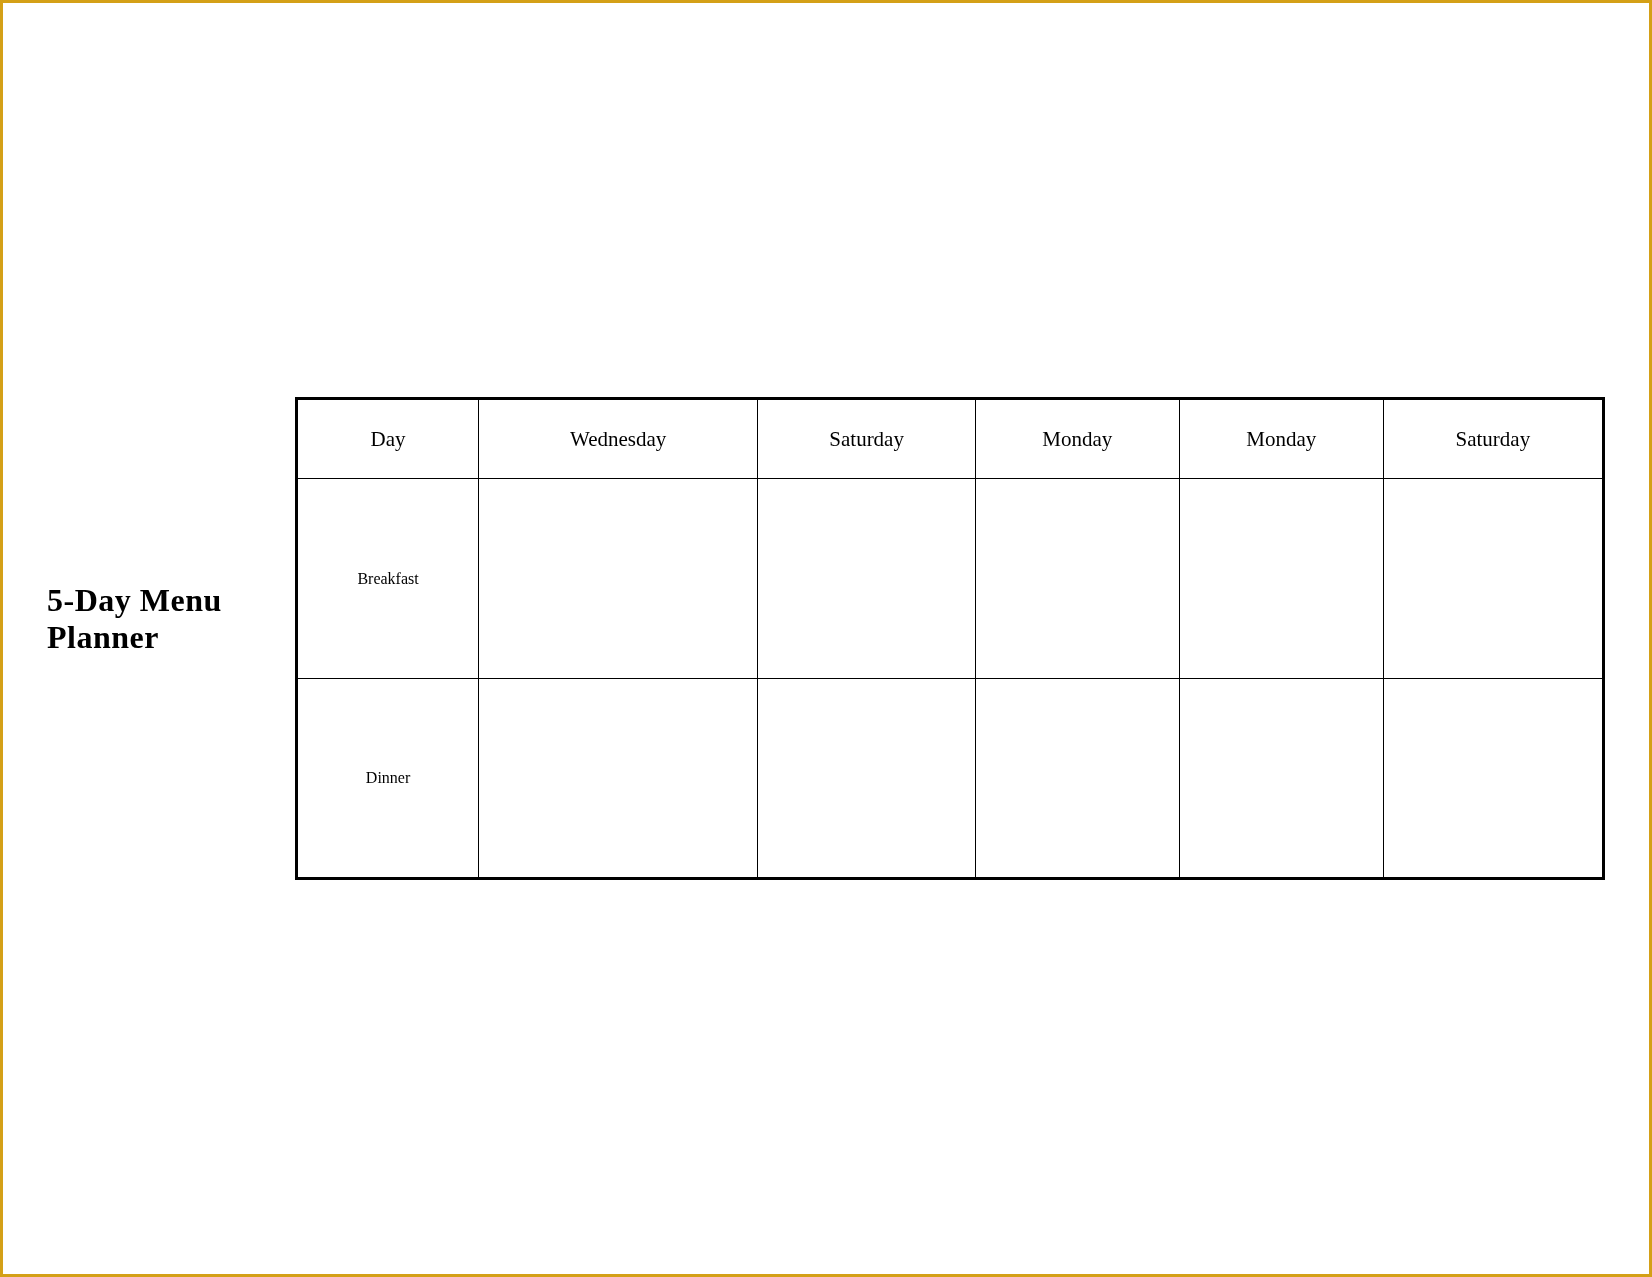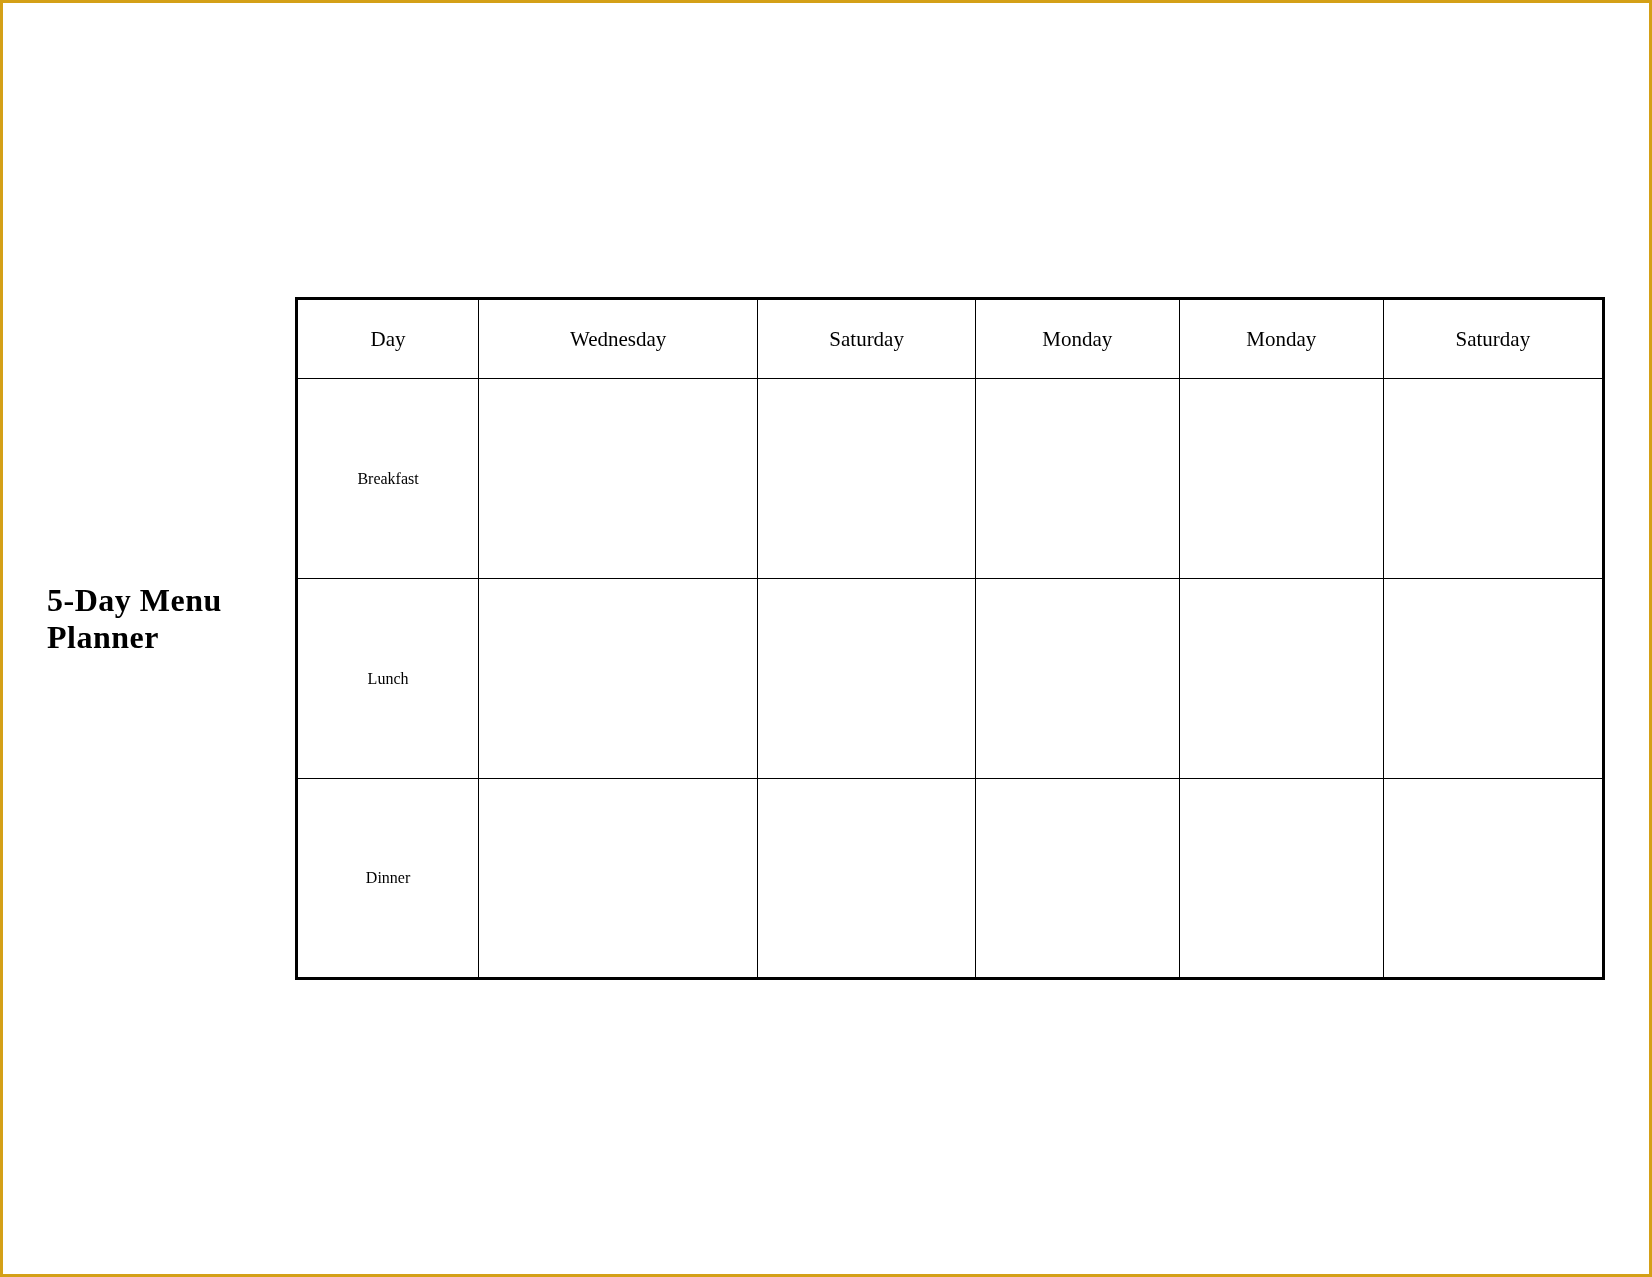--- a/index.html
+++ b/index.html
@@ -82,28 +82,20 @@
     <tbody id="table-body">
     <tr>
           <td class="row-label">Breakfast</td>
           <td></td>
           <td></td>
           <td></td>
           <td></td>
           <td></td>
         </tr>
         <tr>
-          <td class="row-label">Lunch</td>
-          <td></td>
-          <td></td>
-          <td></td>
-          <td></td>
-          <td></td>
-        </tr>
-        <tr>
           <td class="row-label">Dinner</td>
           <td></td>
           <td></td>
           <td></td>
           <td></td>
           <td></td>
         </tr>
       </tbody>
   </table>
 </div>

